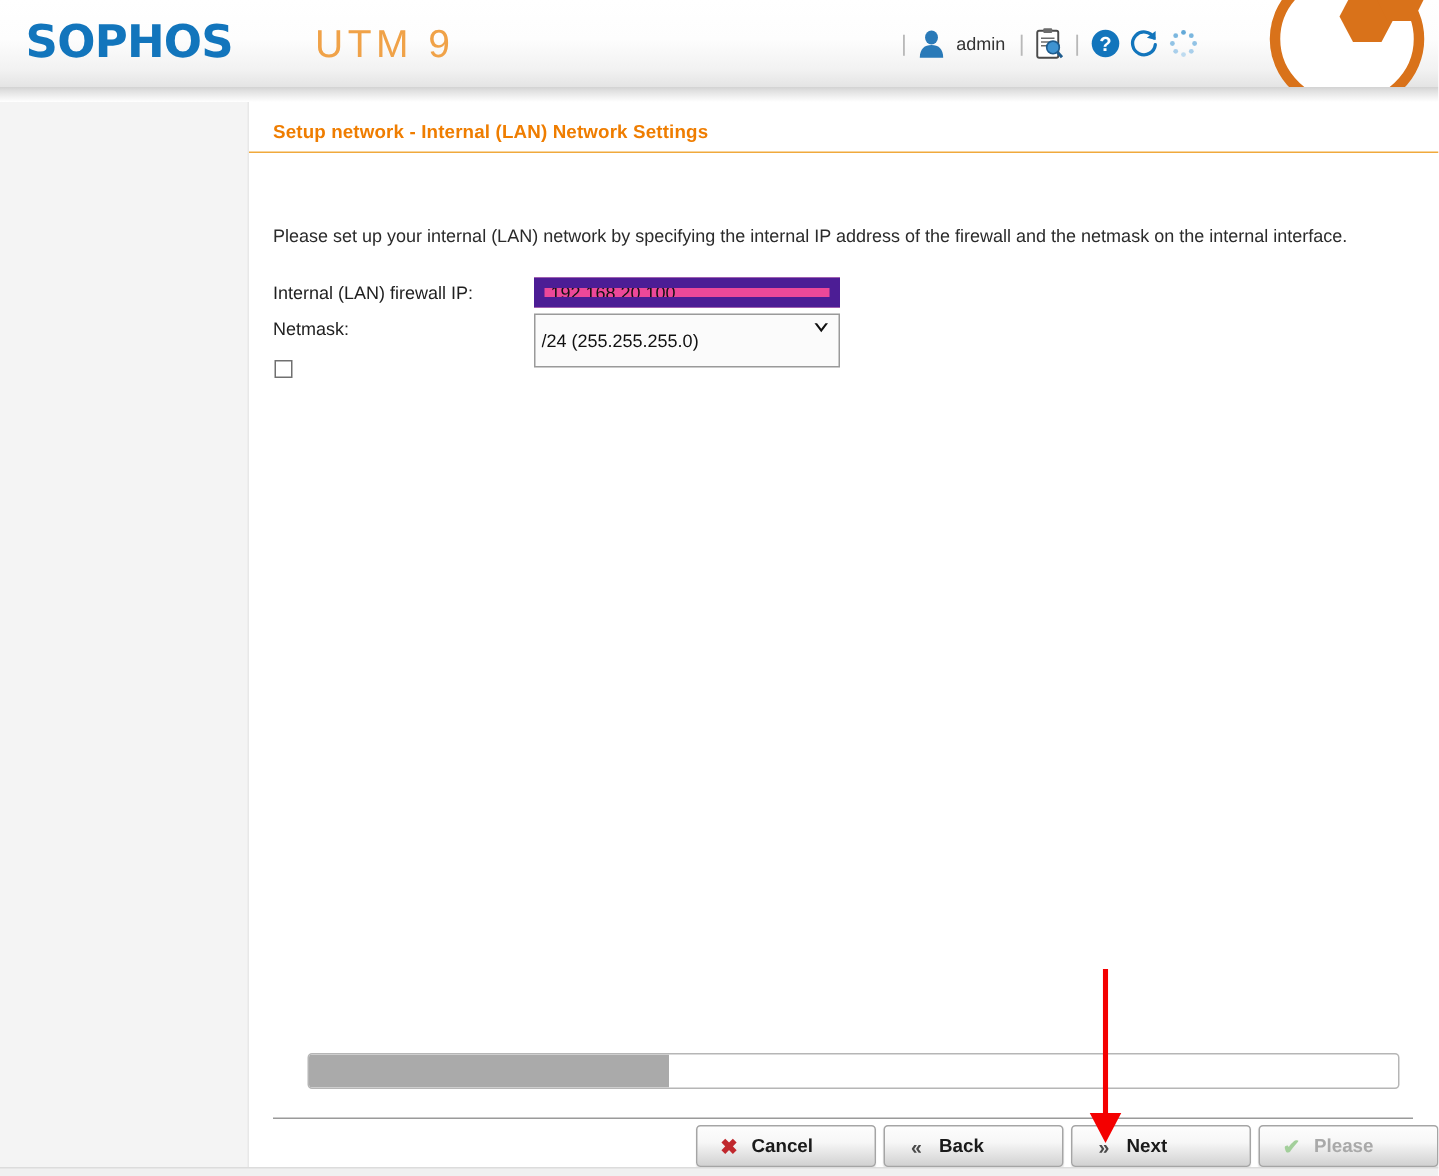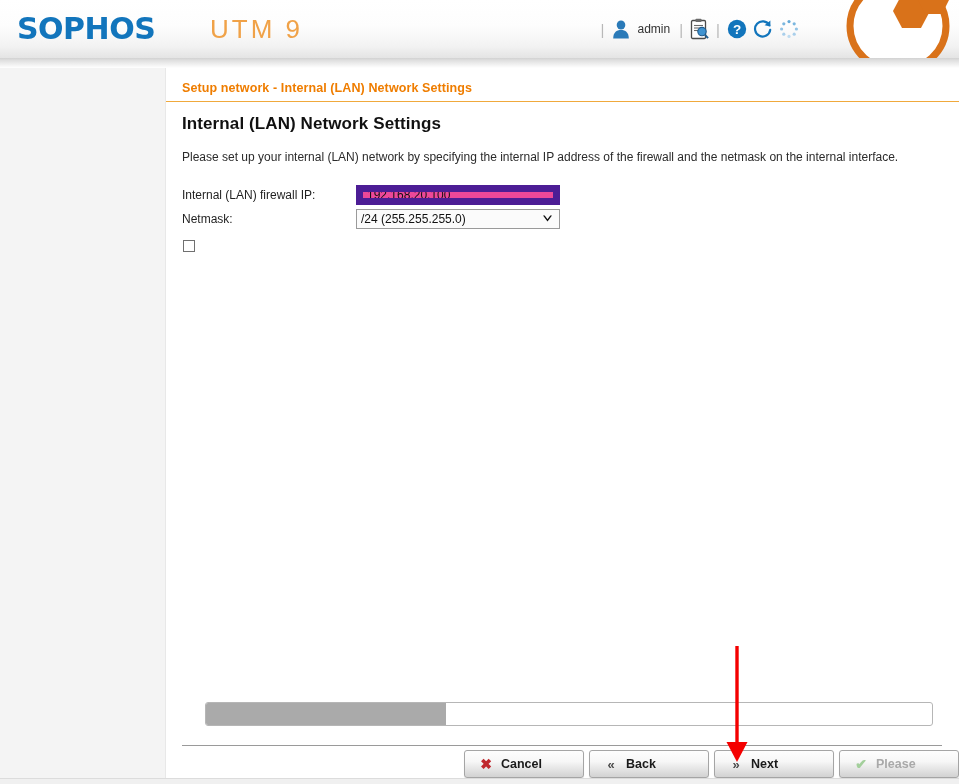--- a/index.html
+++ b/index.html
@@ -165,21 +165,21 @@
     border: 7px solid #4c1d95;
     background: #ec4899;
     font-family: "Liberation Sans", sans-serif;
     font-size: 12px;
     color: #111111;
     padding: 0 4px;
     outline: none;
   }
   .select-input {
     width: 204px;
-    height: 20px;
+    height: 36px;
     box-sizing: border-box;
     border: 1px solid #9a9a9a;
     background: #fbfbfb;
     font-family: "Liberation Sans", sans-serif;
     font-size: 12px;
     color: #111111;
     padding: 0 4px;
     outline: none;
     -webkit-appearance: none;
     appearance: none;
@@ -367,21 +367,20 @@
 </div>
 <div id="header-bottom-edge"></div>
 
 <div id="left-gutter"></div>
 
 <div id="main">
 
   <div id="crumb">Setup network - Internal (LAN) Network Settings</div>
   <div id="crumb-rule"></div>
 
-  <div id="page-title">Internal (LAN) Network Settings</div>
   <div id="page-desc">Please set up your internal (LAN) network by specifying the internal IP address of the firewall and the netmask on the internal interface.</div>
 
   <div id="form-area">
 
     <div class="form-row">
       <span class="form-label">Internal (LAN) firewall IP:</span>
       <input class="text-input" type="text" value="192.168.20.100" style="">
     </div>
 
     <div class="form-row">

